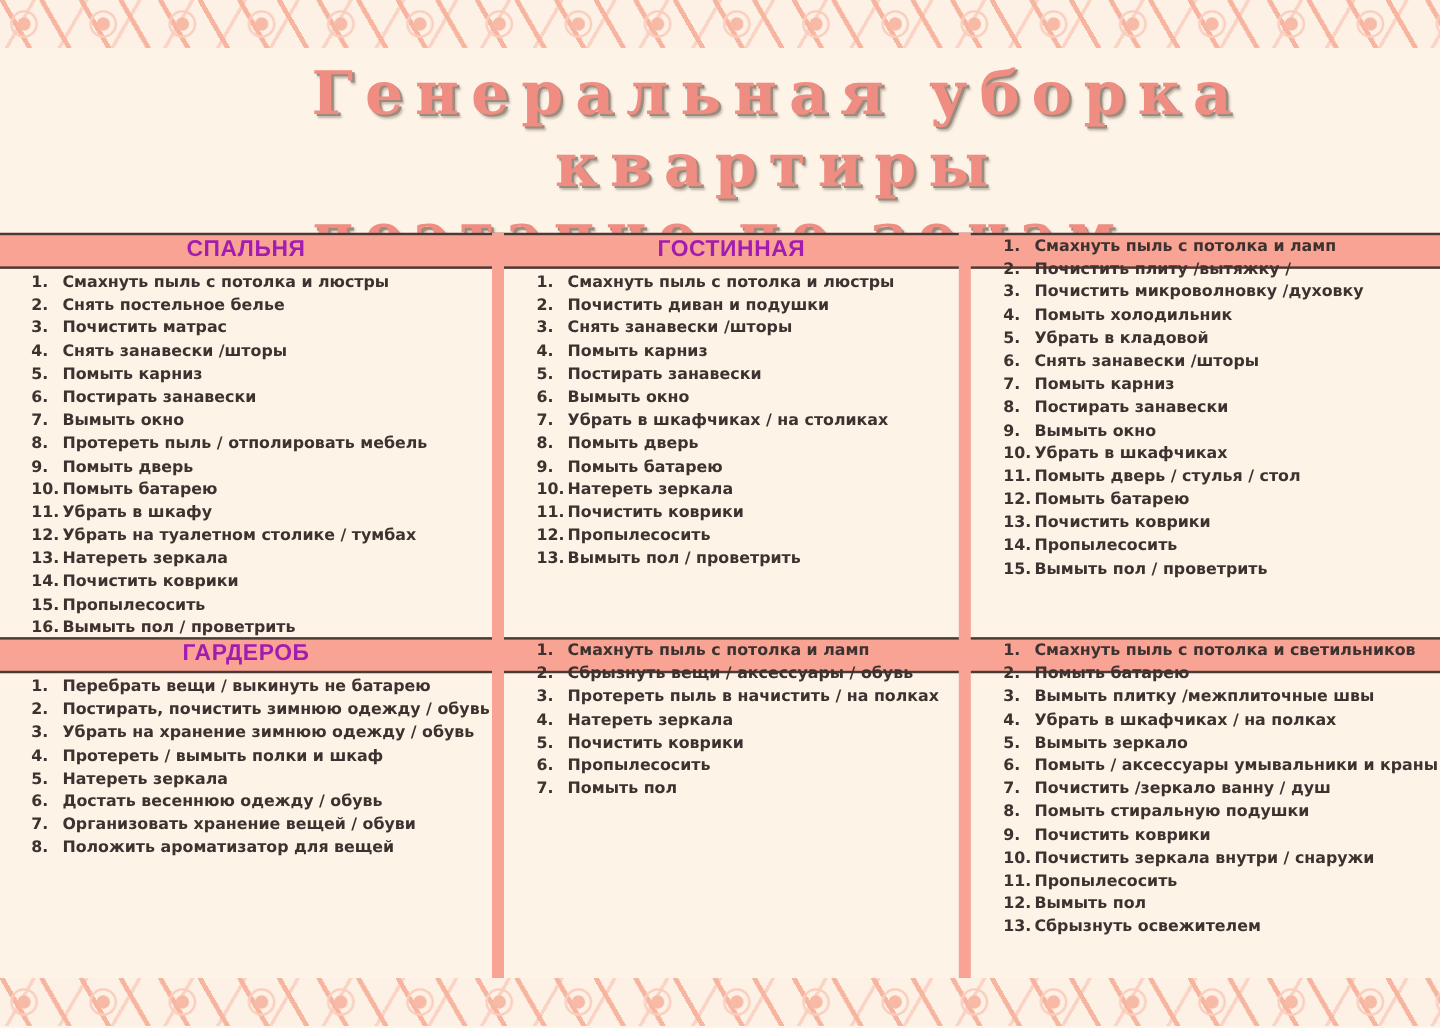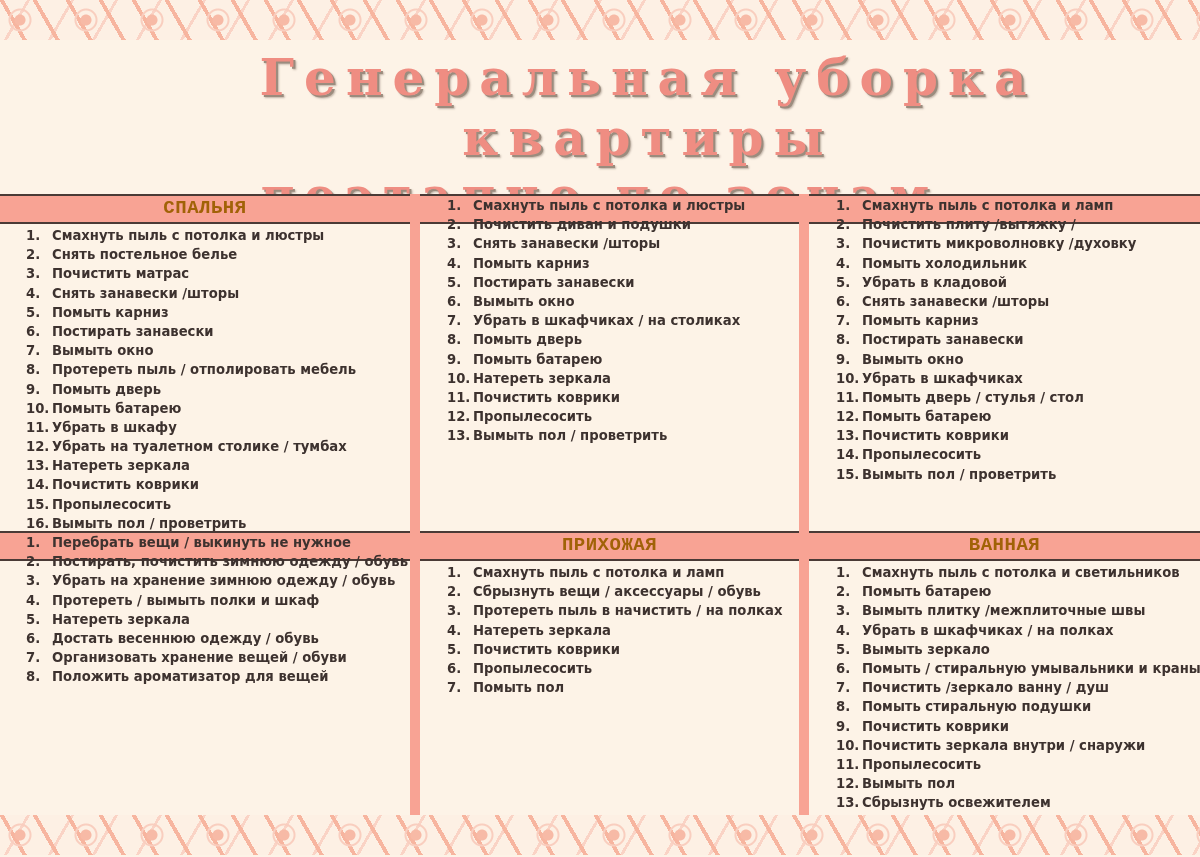--- a/index.html
+++ b/index.html
@@ -47,24 +47,24 @@
       background: #f8a394;
       border-top: 2px solid #4a3a36;
       border-bottom: 2px solid #4a3a36;
     }
     .section {
       position: absolute;
     }
     .section .head {
       height: 30px; line-height: 28px;
       text-align: center;
-      font-family: Liberation Mono, monospace;
+      font-family: Liberation Sans, sans-serif;
       font-weight: bold;
       font-size: 19px;
-      color: #a16207;
+      color: #a21caf;
       letter-spacing: 0.5px;
       position: relative; z-index: 2;
     }
     .section ol {
       list-style: none;
       padding-top: 2px;
     }
     .section li {
       display: flex;
       height: 19.2px;
@@ -157,20 +157,21 @@
           <span class="txt">Пропылесосить</span>
         </li>
       <li>
           <span class="num">16.</span>
           <span class="txt">Вымыть пол / проветрить</span>
         </li>
     </ol>
   </section>
 
   <section class="section" style="left:420px; top:0; width:379px;">
+    <div class="head">ГОСТИННАЯ</div>
     <ol style="padding-left:27px;">
       <li>
           <span class="num">1.</span>
           <span class="txt">Смахнуть пыль с потолка и люстры</span>
         </li>
       <li>
           <span class="num">2.</span>
           <span class="txt">Почистить диван и подушки</span>
         </li>
       <li>
@@ -279,24 +280,25 @@
           <span class="txt">Пропылесосить</span>
         </li>
       <li>
           <span class="num">15.</span>
           <span class="txt">Вымыть пол / проветрить</span>
         </li>
     </ol>
   </section>
 
   <section class="section" style="left:0; top:337px; width:410px;">
+    <div class="head">ГАРДЕРОБ</div>
     <ol style="padding-left:26px;">
       <li>
           <span class="num">1.</span>
-          <span class="txt">Перебрать вещи / выкинуть не нужное</span>
+          <span class="txt">Перебрать вещи / выкинуть не батарею</span>
         </li>
       <li>
           <span class="num">2.</span>
           <span class="txt">Постирать, почистить зимнюю одежду / обувь</span>
         </li>
       <li>
           <span class="num">3.</span>
           <span class="txt">Убрать на хранение зимнюю одежду / обувь</span>
         </li>
       <li>
@@ -316,21 +318,20 @@
           <span class="txt">Организовать хранение вещей / обуви</span>
         </li>
       <li>
           <span class="num">8.</span>
           <span class="txt">Положить ароматизатор для вещей</span>
         </li>
     </ol>
   </section>
 
   <section class="section" style="left:420px; top:337px; width:379px;">
-    <div class="head">ПРИХОЖАЯ</div>
     <ol style="padding-left:27px;">
       <li>
           <span class="num">1.</span>
           <span class="txt">Смахнуть пыль с потолка и ламп</span>
         </li>
       <li>
           <span class="num">2.</span>
           <span class="txt">Сбрызнуть вещи / аксессуары / обувь</span>
         </li>
       <li>
@@ -350,21 +351,20 @@
           <span class="txt">Пропылесосить</span>
         </li>
       <li>
           <span class="num">7.</span>
           <span class="txt">Помыть пол</span>
         </li>
     </ol>
   </section>
 
   <section class="section" style="left:809px; top:337px; width:391px;">
-    <div class="head">ВАННАЯ</div>
     <ol style="padding-left:27px;">
       <li>
           <span class="num">1.</span>
           <span class="txt">Смахнуть пыль с потолка и светильников</span>
         </li>
       <li>
           <span class="num">2.</span>
           <span class="txt">Помыть батарею</span>
         </li>
       <li>
@@ -374,21 +374,21 @@
       <li>
           <span class="num">4.</span>
           <span class="txt">Убрать в шкафчиках / на полках</span>
         </li>
       <li>
           <span class="num">5.</span>
           <span class="txt">Вымыть зеркало</span>
         </li>
       <li>
           <span class="num">6.</span>
-          <span class="txt">Помыть / стиральную умывальники и краны</span>
+          <span class="txt">Помыть / аксессуары умывальники и краны</span>
         </li>
       <li>
           <span class="num">7.</span>
           <span class="txt">Почистить /зеркало ванну / душ</span>
         </li>
       <li>
           <span class="num">8.</span>
           <span class="txt">Помыть стиральную подушки</span>
         </li>
       <li>

